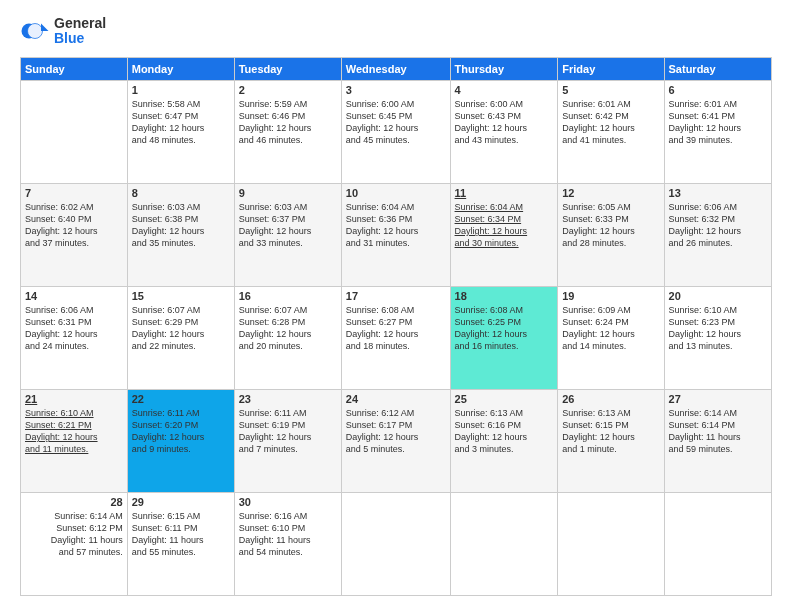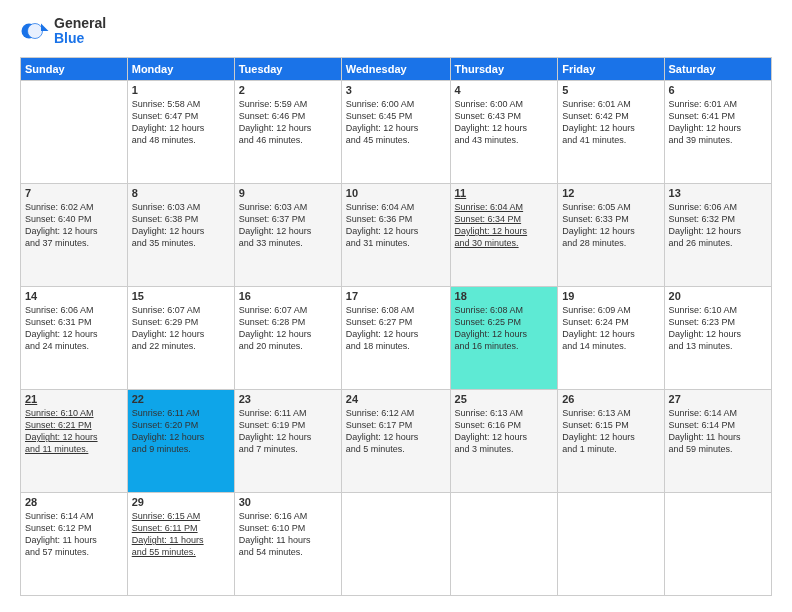--- a/index.html
+++ b/index.html
@@ -317,30 +317,30 @@
           </td>
           <td style="background: rgb(245, 245, 245);">
             <span class="day-num">27</span>
             <div class="day-info" style="white-space: pre-line;">Sunrise: 6:14 AM
 Sunset: 6:14 PM
 Daylight: 11 hours
 and 59 minutes.</div>
           </td>
         </tr>
         <tr>
-          <td style="background: rgb(255, 255, 255);">
+          <td style="background: rgb(255, 255, 255); text-align: right;">
             <span class="day-num">28</span>
             <div class="day-info" style="white-space: pre-line;">Sunrise: 6:14 AM
 Sunset: 6:12 PM
 Daylight: 11 hours
 and 57 minutes.</div>
           </td>
           <td style="background: rgb(255, 255, 255);">
             <span class="day-num">29</span>
-            <div class="day-info" style="white-space: pre-line; text-decoration: underline;">Sunrise: 6:15 AM
+            <div class="day-info" style="white-space: pre-line;">Sunrise: 6:15 AM
 Sunset: 6:11 PM
 Daylight: 11 hours
 and 55 minutes.</div>
           </td>
           <td style="background: rgb(255, 255, 255);">
             <span class="day-num">30</span>
             <div class="day-info" style="white-space: pre-line;">Sunrise: 6:16 AM
 Sunset: 6:10 PM
 Daylight: 11 hours
 and 54 minutes.</div>

